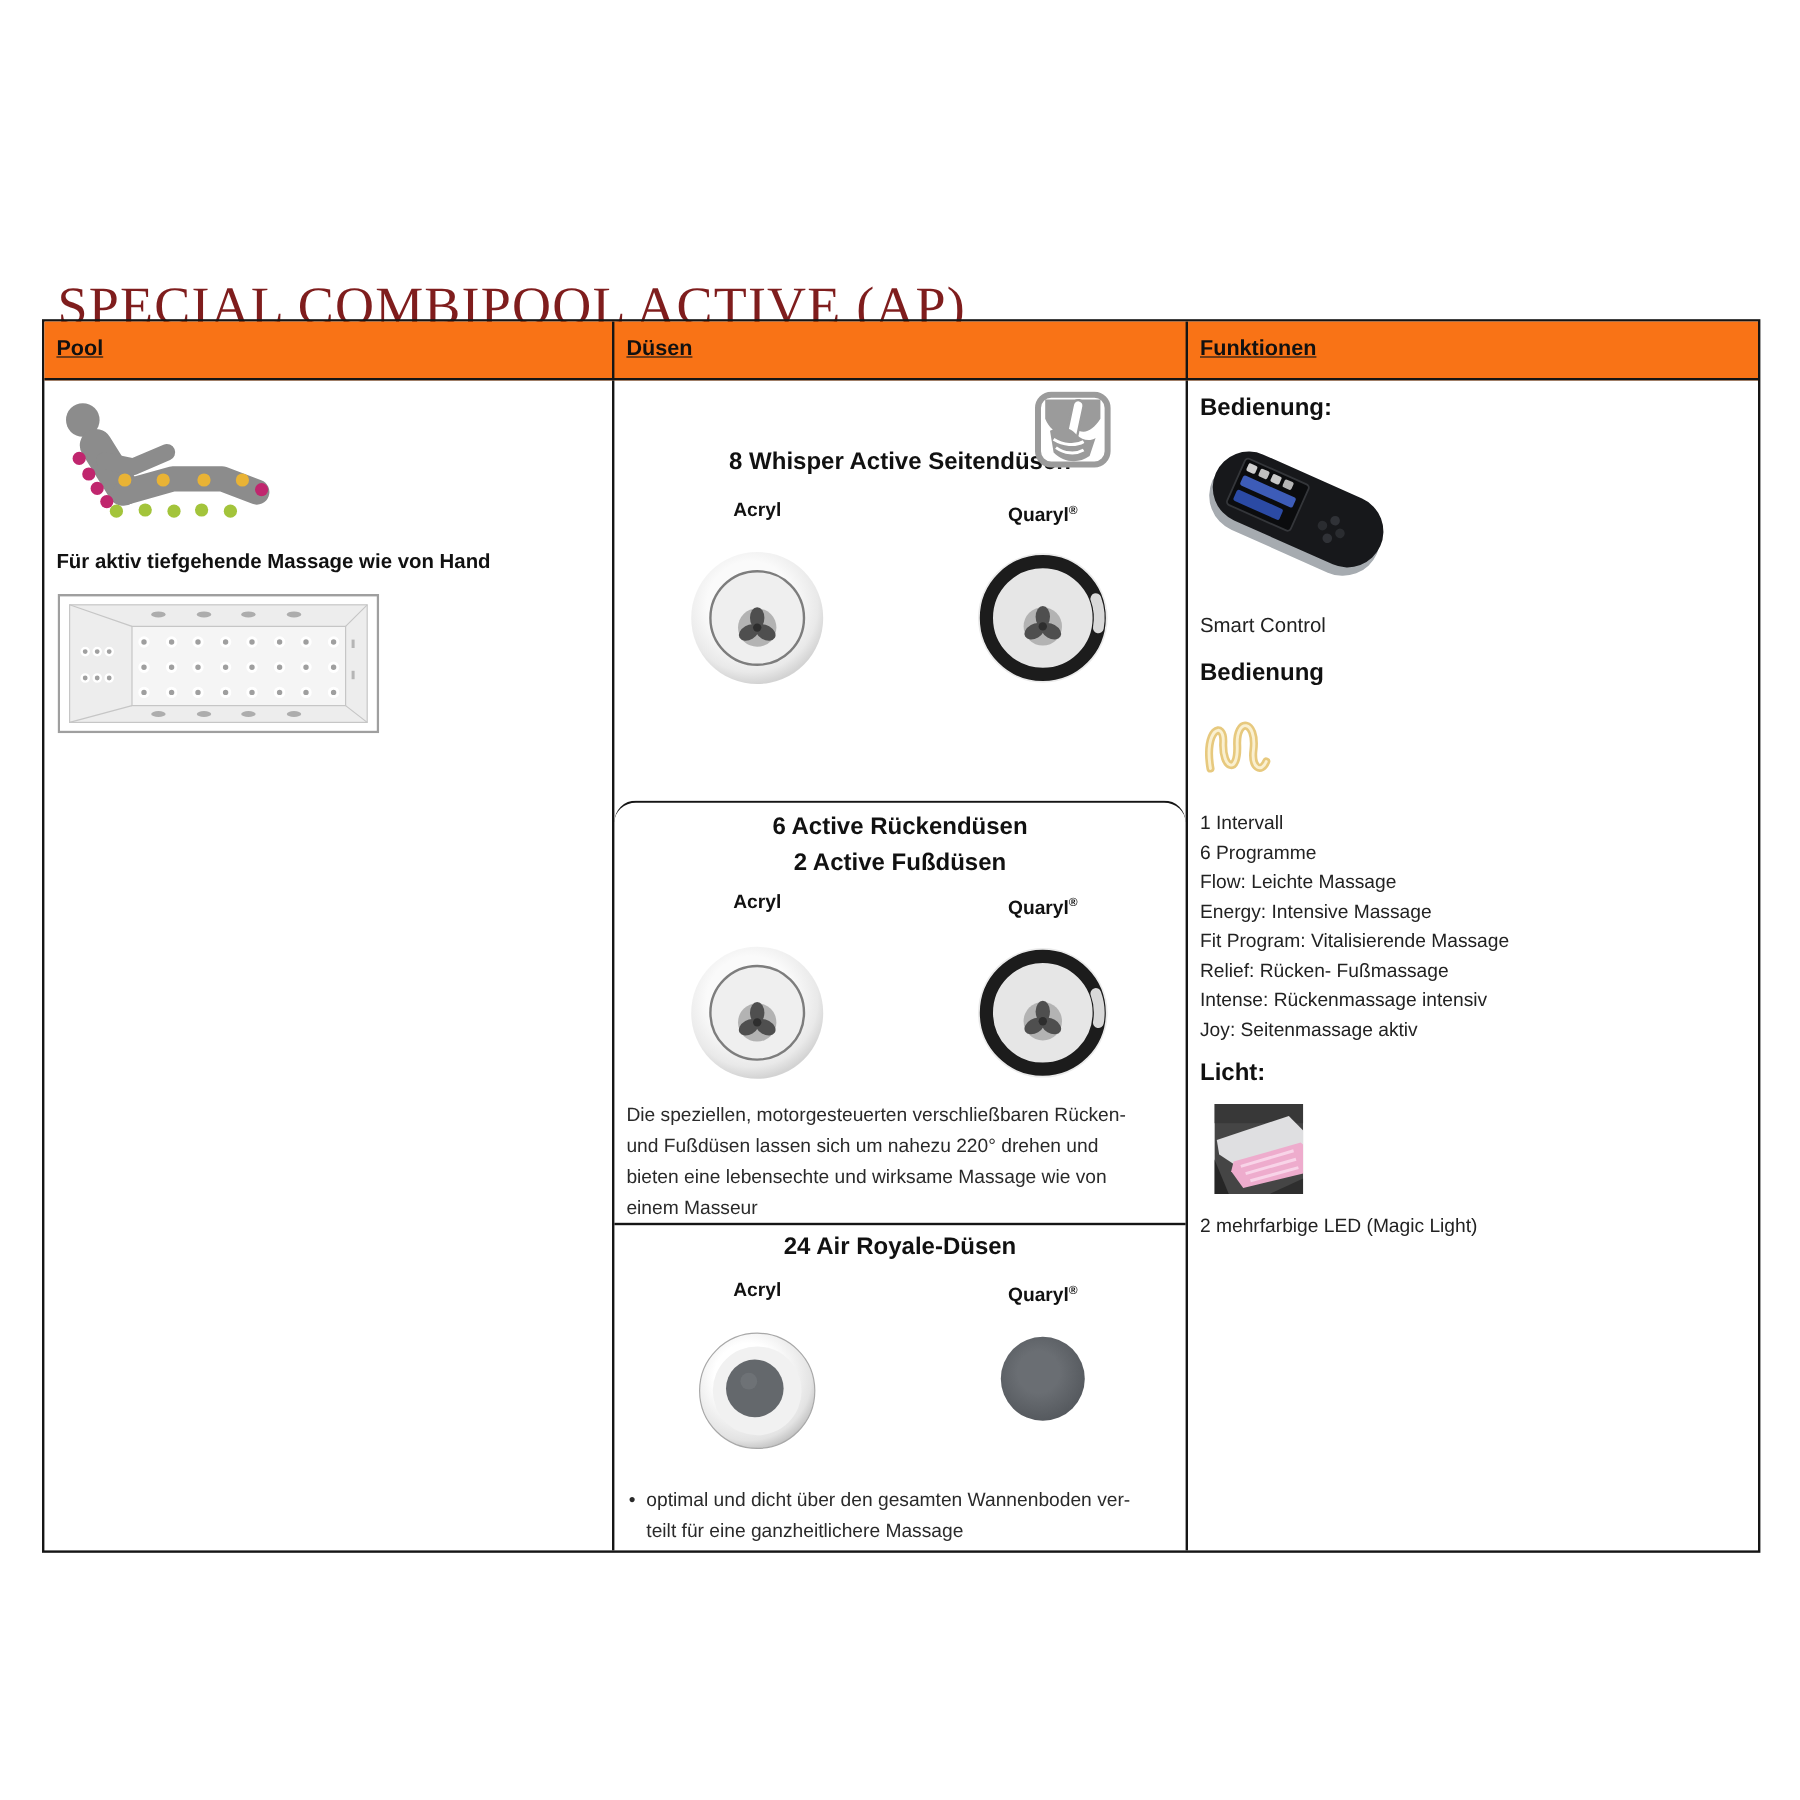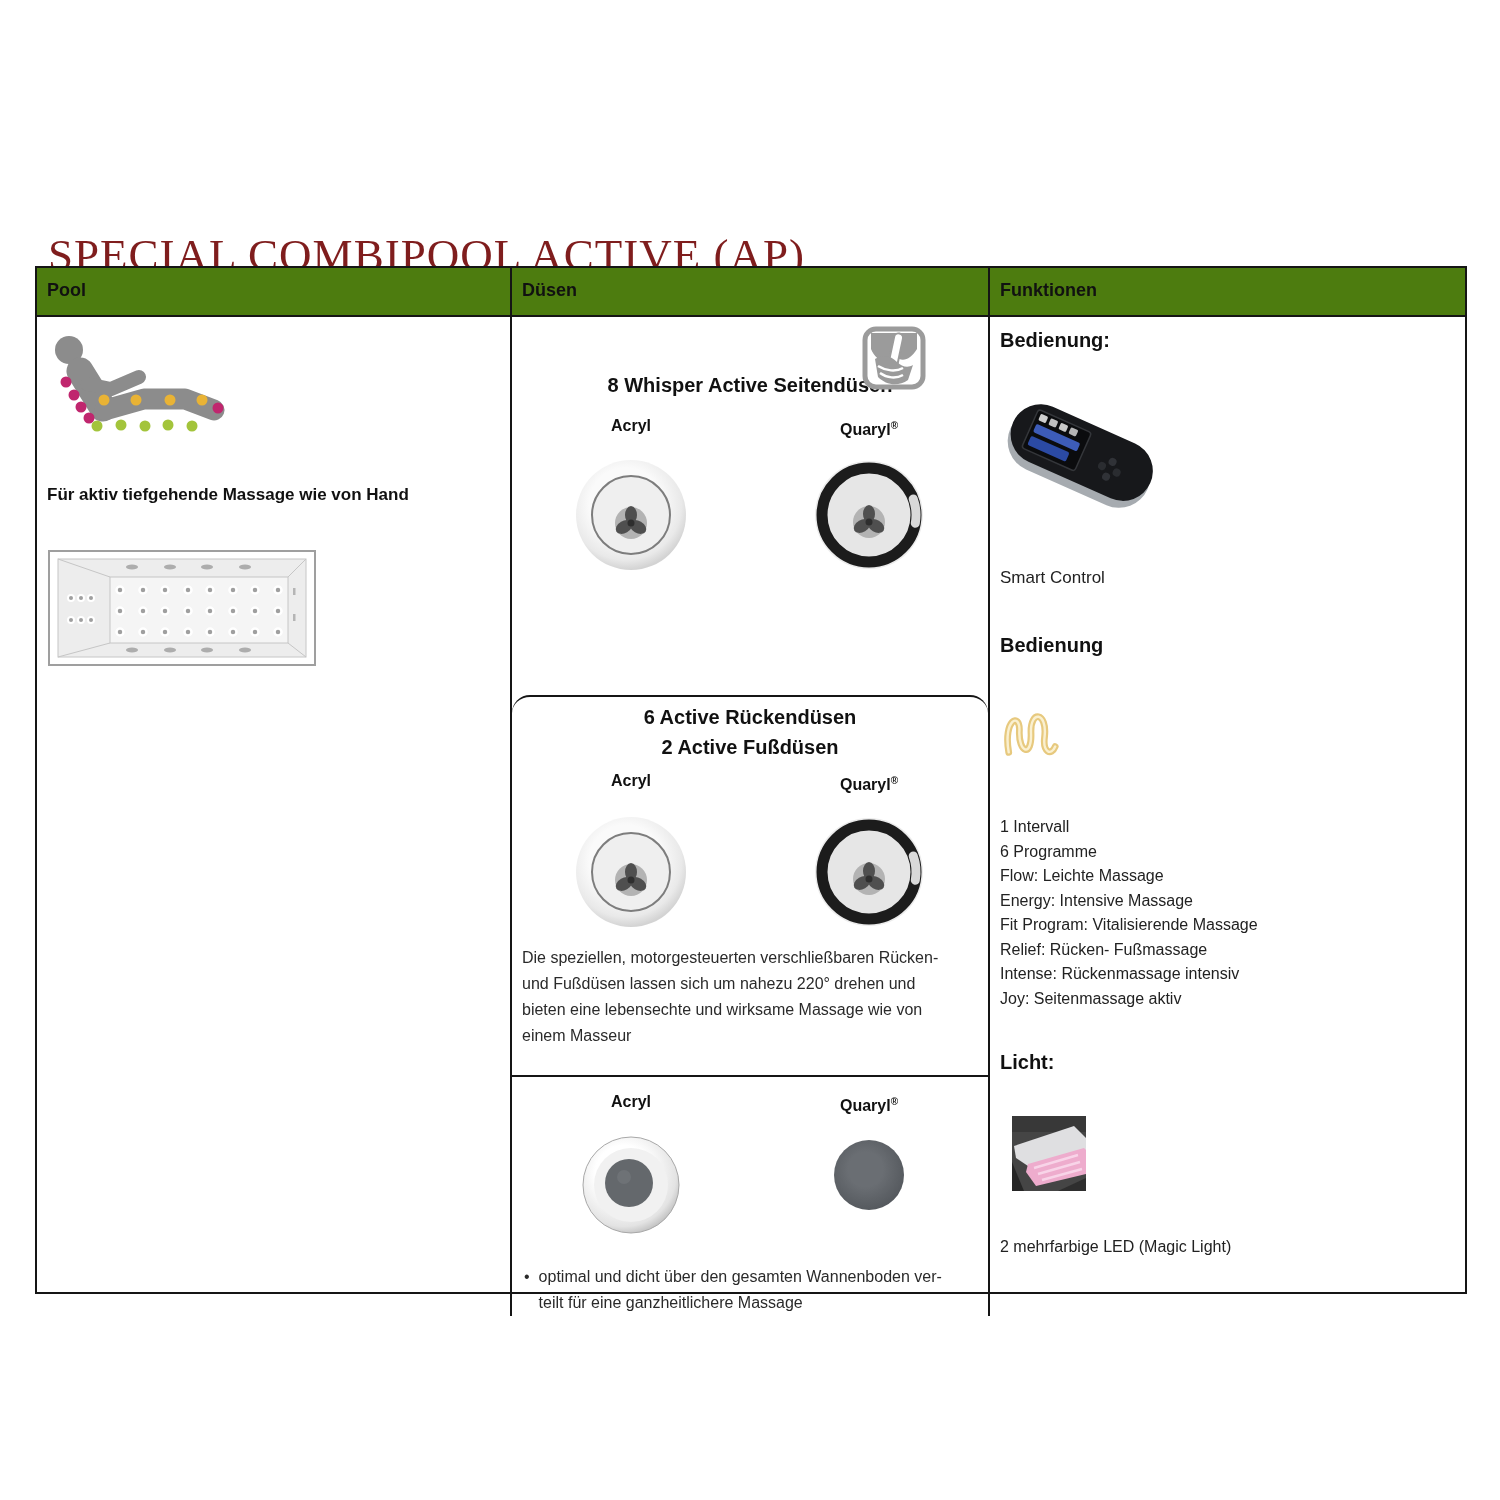--- a/index.html
+++ b/index.html
@@ -1,26 +1,26 @@
 <!DOCTYPE html>
 <html><head>
 <meta charset="utf-8">
 <style>
   html,body{margin:0;padding:0;background:#ffffff;}
   body{width:1500px;height:1500px;position:relative;font-family:"Liberation Sans",sans-serif;color:#1c1c1c;}
   .title{position:absolute;left:48px;top:199px;font-family:"Liberation Serif",serif;font-weight:400;
          font-size:45px;letter-spacing:1px;color:#7f1d1d;white-space:nowrap;}
   .spec-table{position:absolute;left:35px;top:266px;width:1432px;box-sizing:border-box;
               border:2px solid #151515;}
-  .thead{display:grid;grid-template-columns:475px 478px 1fr;height:47px;background:#4d7c0f;
-         border-bottom:2px solid #151515;}
+  .thead{display:grid;grid-template-columns:475px 478px 1fr;height:47px;background:#f97316;
+         border-bottom:2px solid #151515;text-decoration:underline;}
   .th{box-sizing:border-box;padding-left:10px;font-weight:bold;font-size:18px;line-height:45px;color:#111;}
   .th.b{border-right:2px solid #151515;}
   .tbody{display:grid;grid-template-columns:475px 478px 1fr;height:975px;}
-  .cell{box-sizing:border-box;display:flex;flex-direction:column;min-width:0;gap:28px;}
+  .cell{box-sizing:border-box;display:flex;flex-direction:column;min-width:0;}
   .cell.b{border-right:2px solid #151515;}
 
   
   .person-wrap{margin:12px 0 0 10px;}
   .pool-caption{margin:7px 0 0 10px;font-weight:bold;font-size:17px;line-height:20px;color:#111;}
   .tub-wrap{margin:17px 0 0 11px;}
 
   
   .jet-section{position:relative;box-sizing:border-box;}
   .sec1{height:350px;}
@@ -265,20 +265,21 @@
             </g>
           </svg>
         </div>
         <div class="sec-para">Die speziellen, motorgesteuerten verschließbaren Rücken-
 und Fußdüsen lassen sich um nahezu 220° drehen und
 bieten eine lebensechte und wirksame Massage wie von
 einem Masseur</div>
       </div>
 
       <div class="jet-section sec3">
+        <div class="sec-title">24 Air Royale-Düsen</div>
         <div class="materials-row">
           <div class="mat"><span>Acryl</span></div>
           <div class="mat"><span>Quaryl</span><sup>®</sup></div>
         </div>
         <div class="jets-row">
           <svg width="98" height="98" viewBox="0 0 98 98">
             <defs>
               <radialGradient id="aa" cx="42%" cy="38%" r="65%">
                 <stop offset="45%" stop-color="#ffffff"></stop>
                   <stop offset="85%" stop-color="#e3e3e3"></stop>

